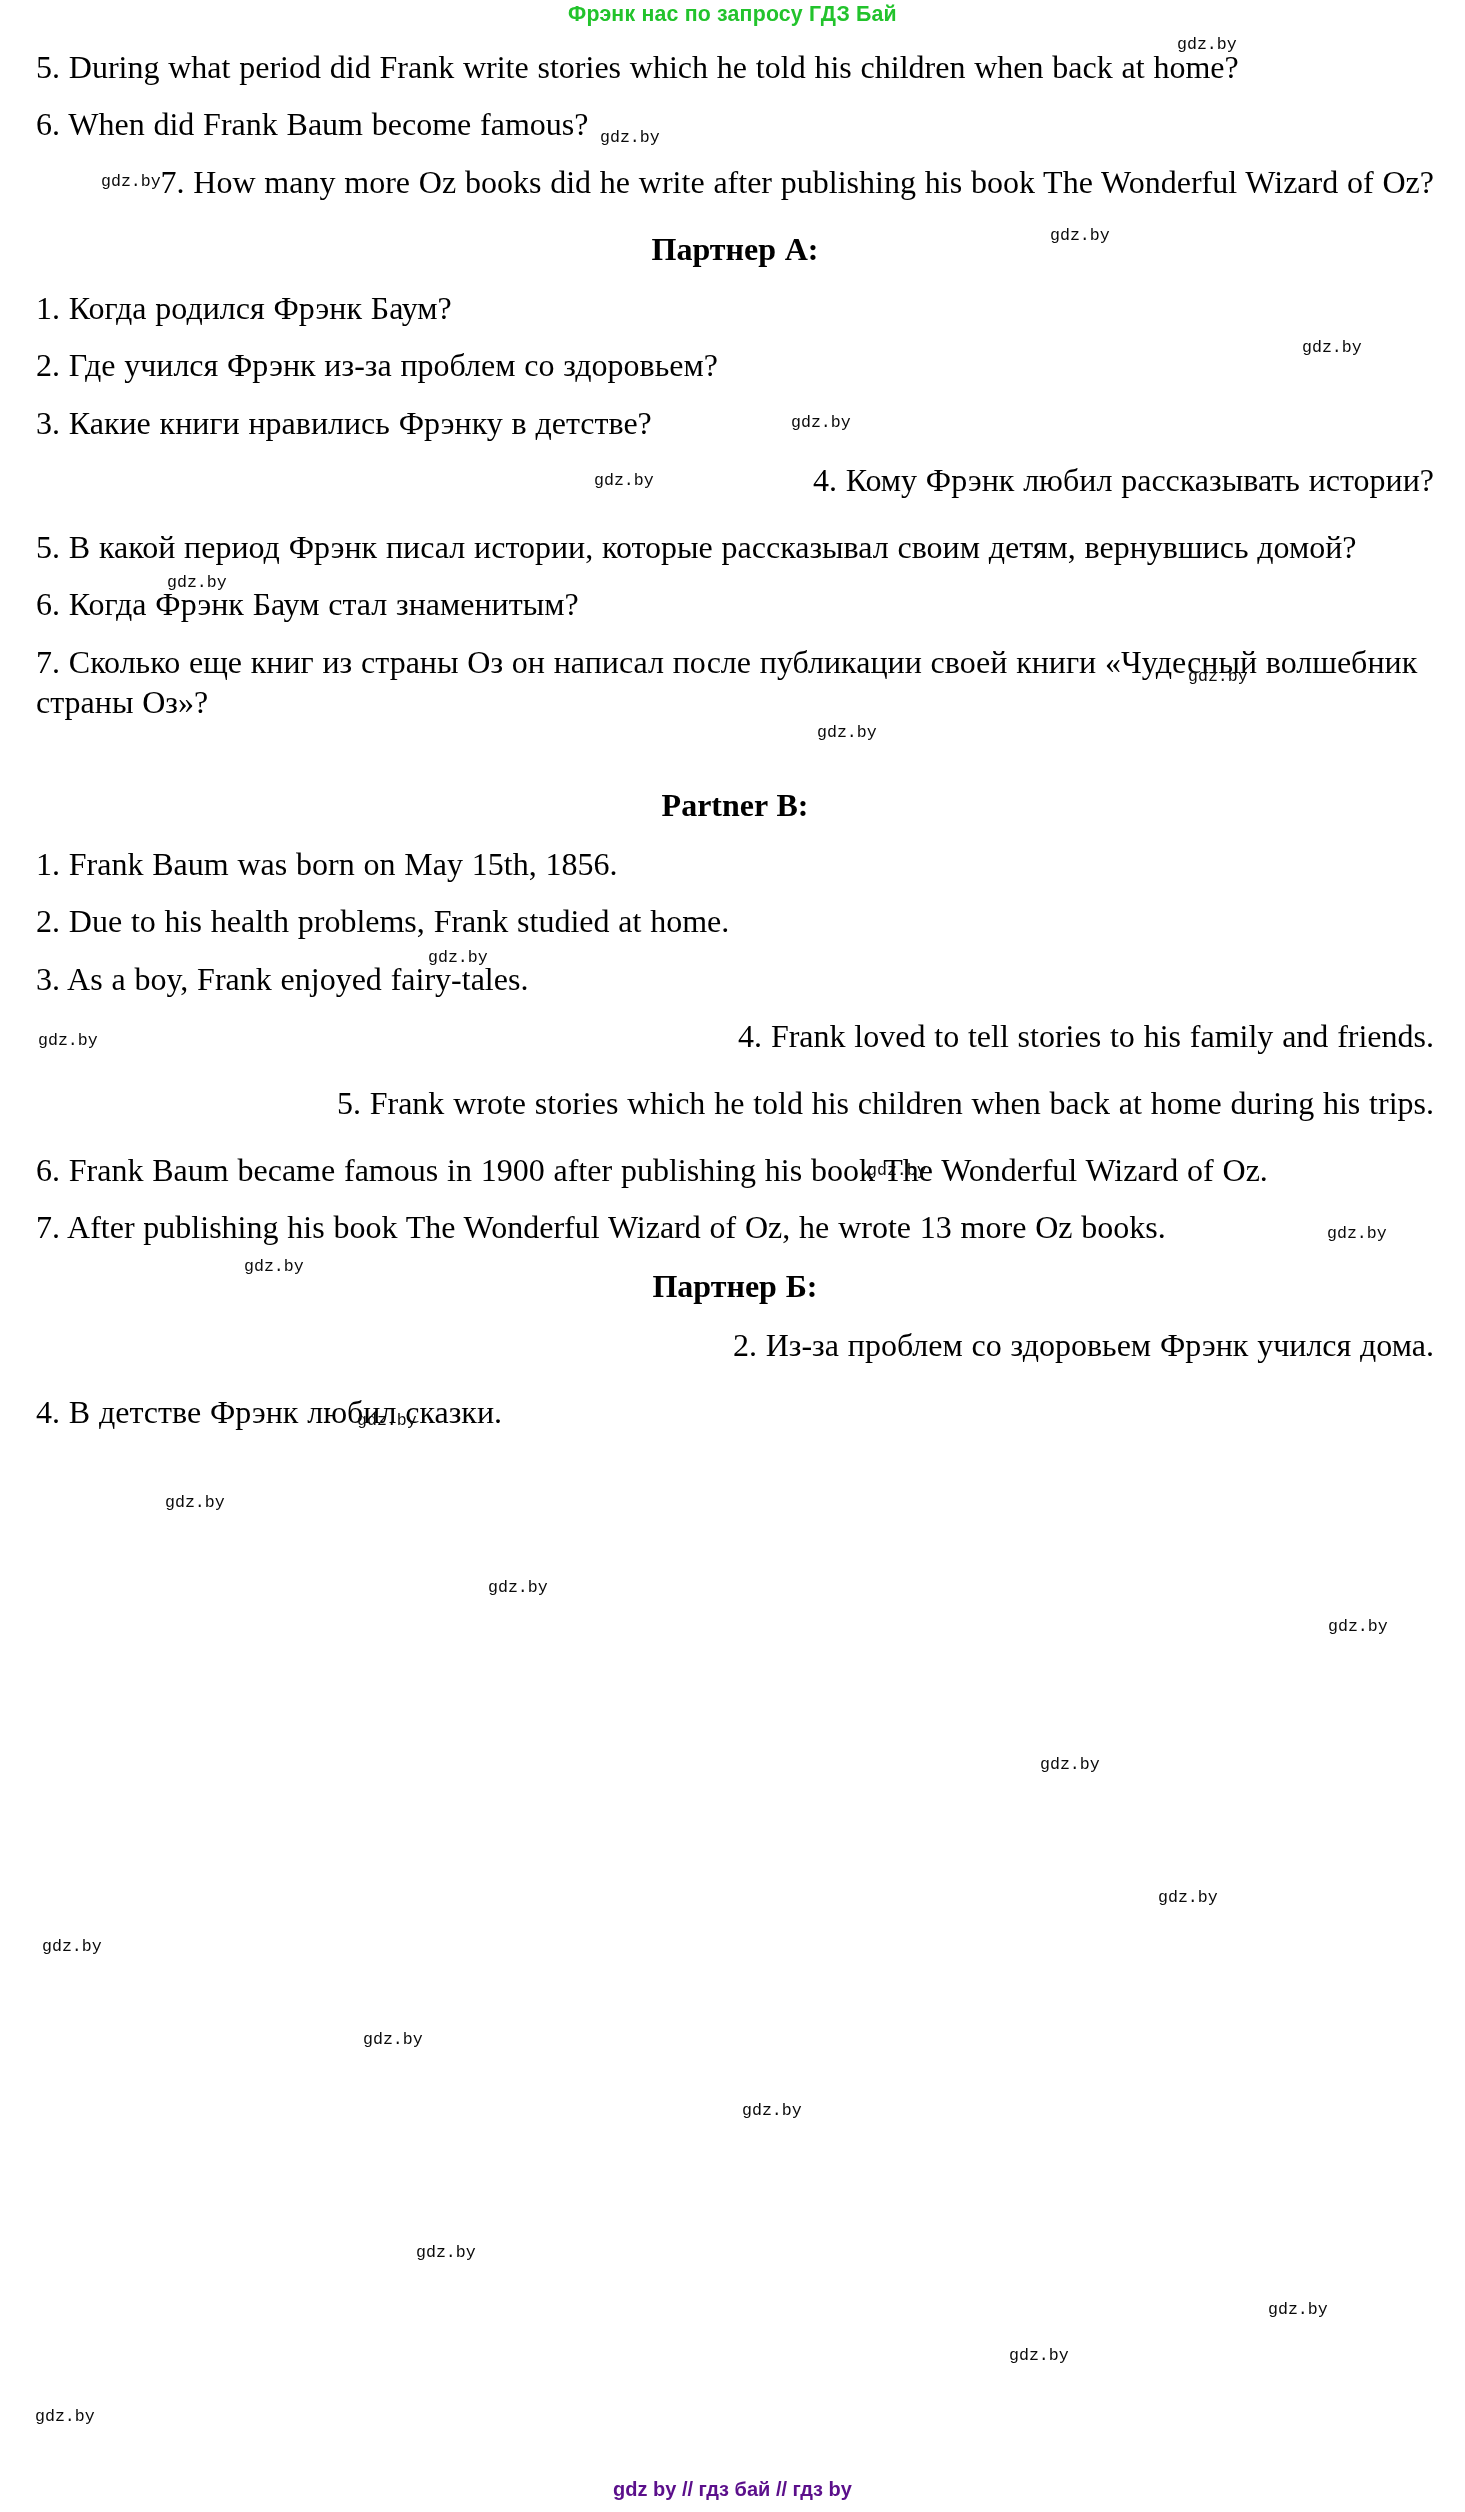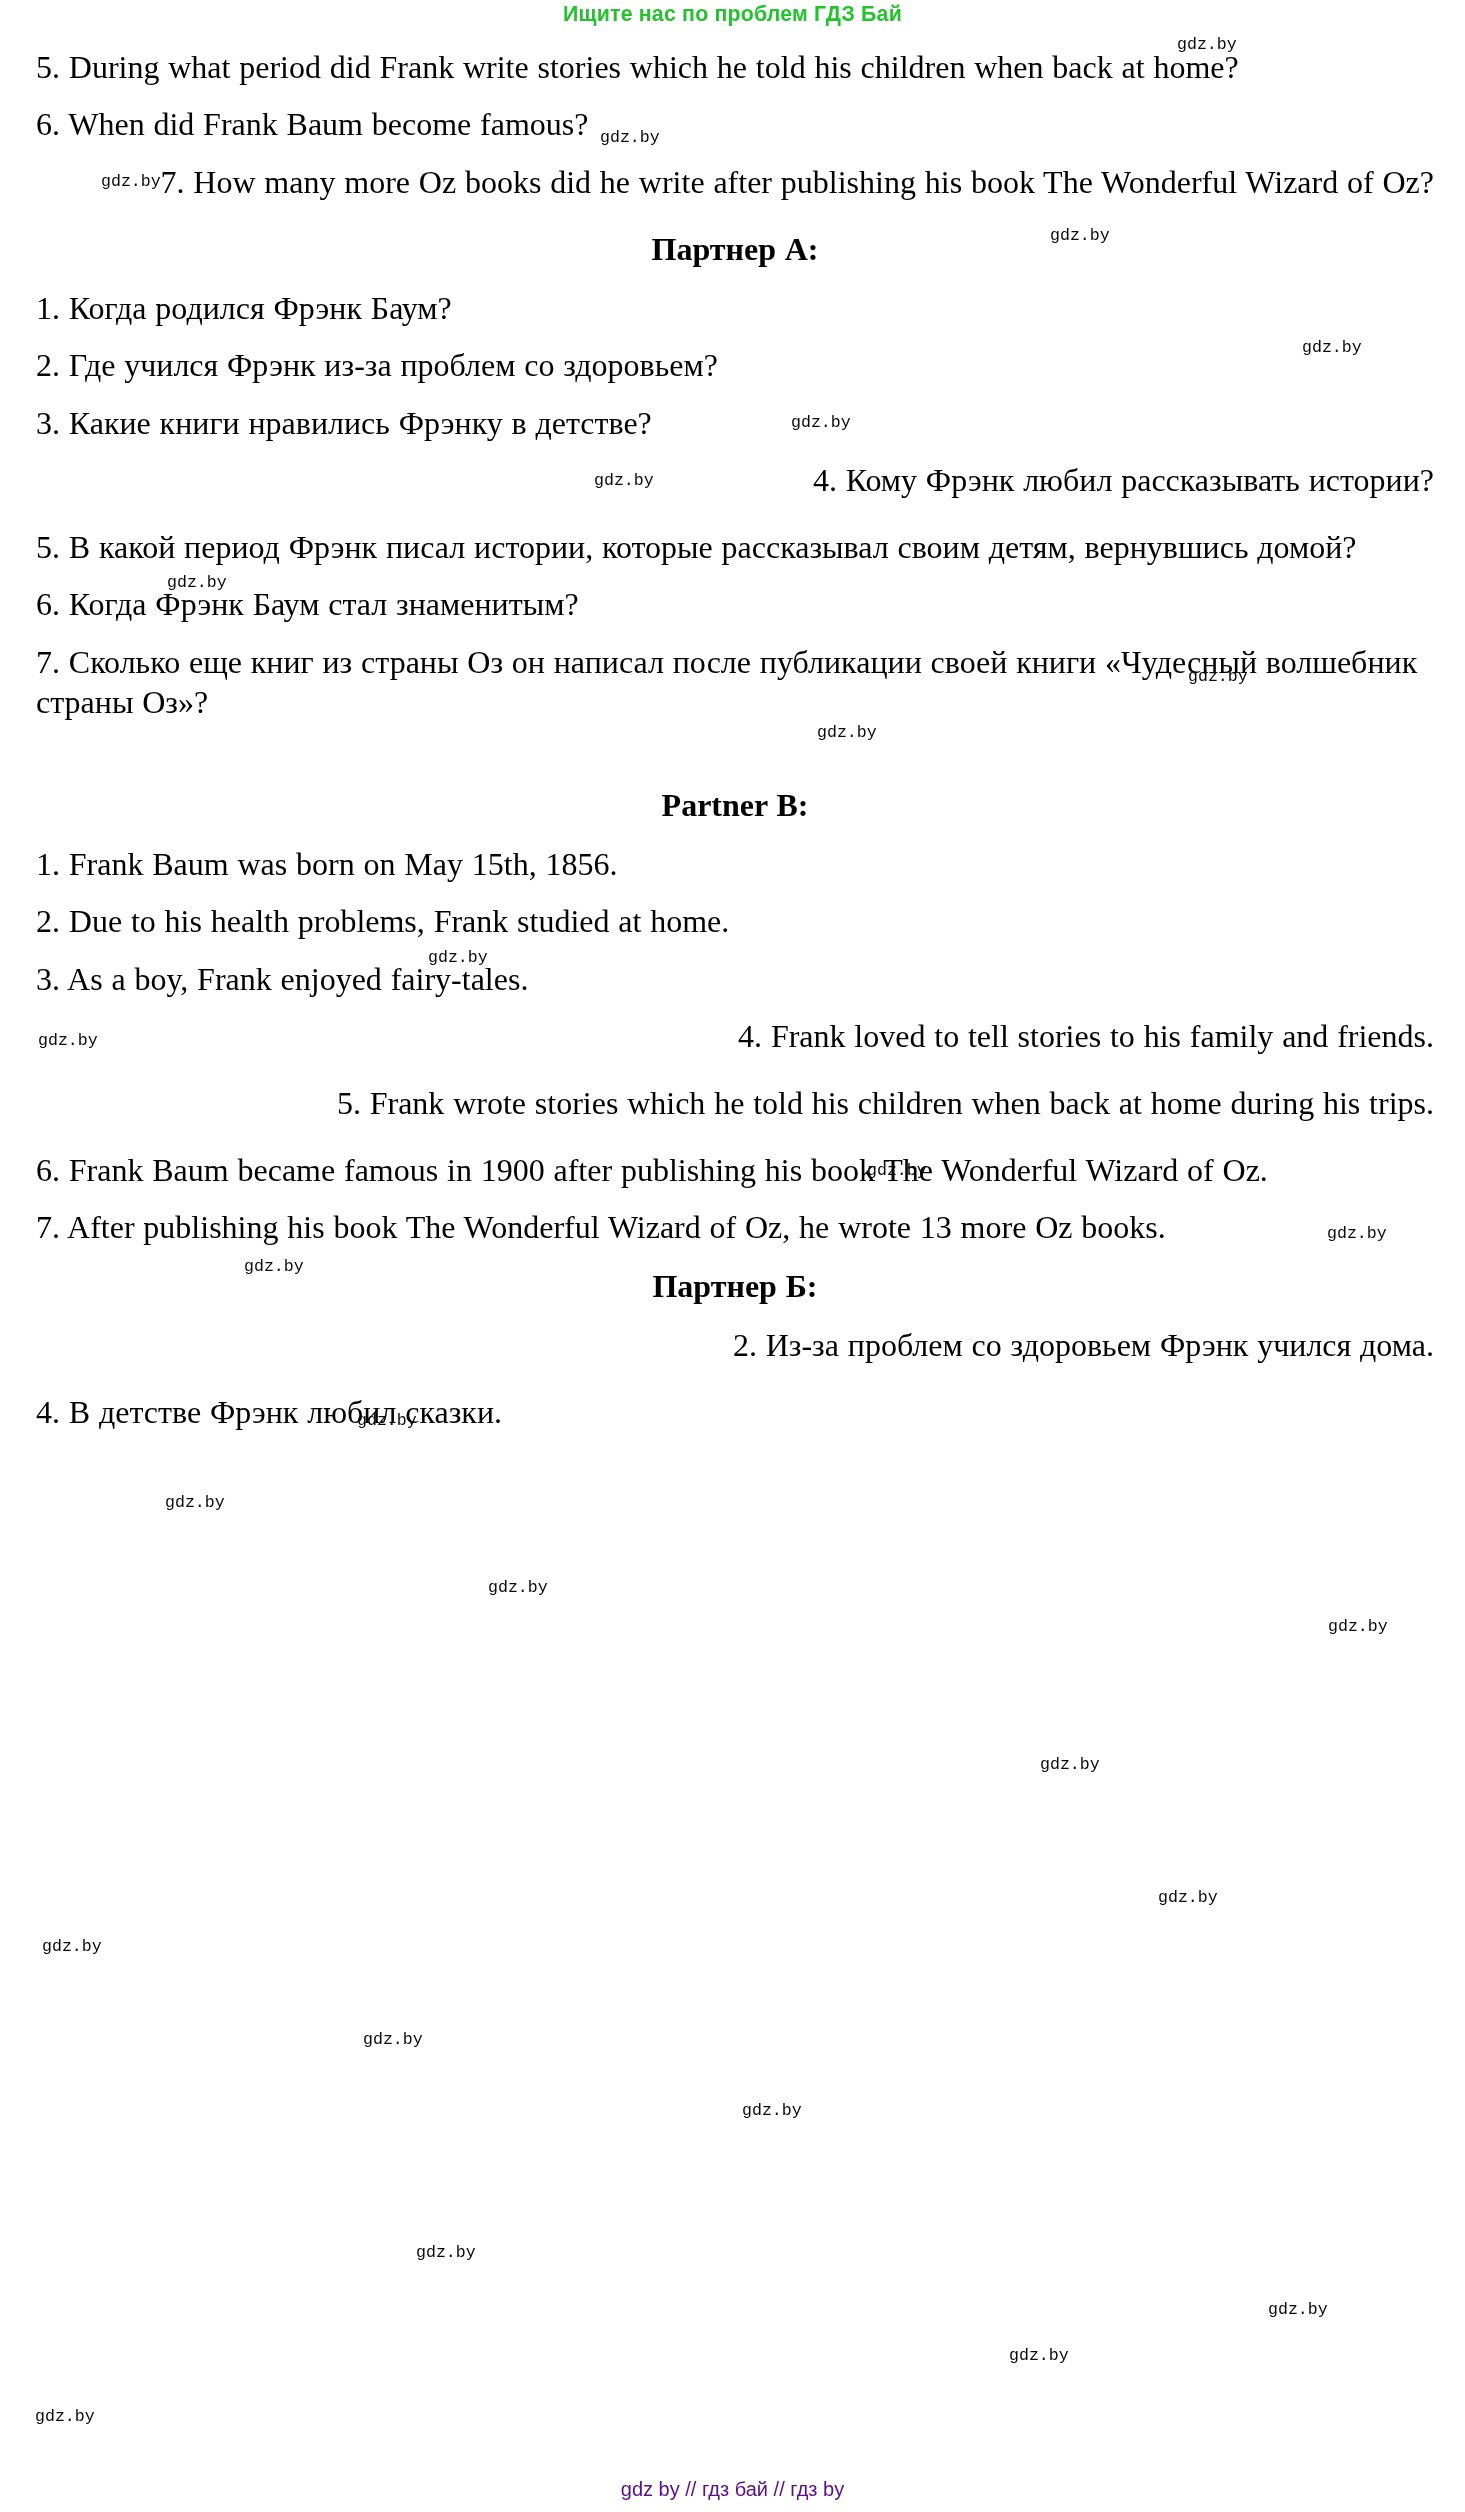--- a/index.html
+++ b/index.html
@@ -36,21 +36,21 @@
 
   
   .footer {
     position: absolute;
     bottom: 11px;
     left: 0;
     width: 1465px;
     text-align: center;
     font-family: "Liberation Sans", "DejaVu Sans", sans-serif;
     font-size: 20px;
-    font-weight: normal;
+    font-weight: bold;
     color: #5b0f8b;
     white-space: nowrap;
   }
 
   
   .content {
     position: absolute;
     left: 36px;
     top: 47px;
     width: 1398px;
@@ -81,21 +81,21 @@
     color: #0a0a0a;
     white-space: nowrap;
     pointer-events: none;
   }
 </style>
 </head>
 <body>
 
 <div id="page">
 
-  <div class="banner">Ищите нас по проблем ГДЗ Бай</div>
+  <div class="banner">Фрэнк нас по запросу ГДЗ Бай</div>
 
   <div class="content">
       <div class="para gap-sm">5. During what period did Frank write stories which he told his children when back at home?</div>
       <div class="para gap-sm">6. When did Frank Baum become famous?</div>
       <div class="para gap-md">7. How many more Oz books did he write after publishing his book The Wonderful Wizard of Oz?</div>
       <div class="para heading gap-sm">Партнер А:</div>
       <div class="para gap-sm">1. Когда родился Фрэнк Баум?</div>
       <div class="para gap-sm">2. Где учился Фрэнк из-за проблем со здоровьем?</div>
       <div class="para gap-sm">3. Какие книги нравились Фрэнку в детстве?</div>
       <div class="para gap-md">4. Кому Фрэнк любил рассказывать истории?</div>

